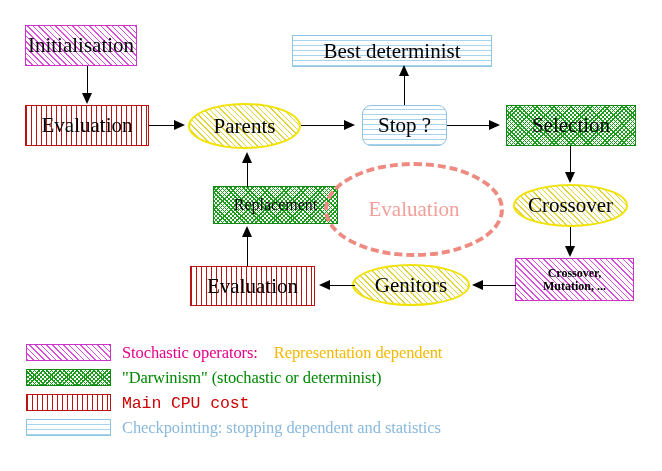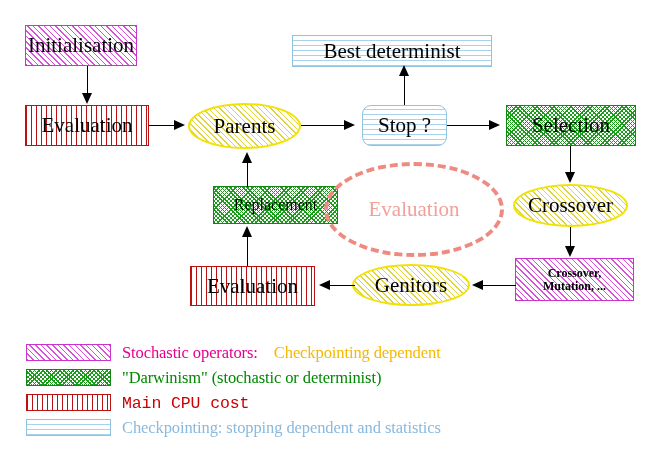--- a/index.html
+++ b/index.html
@@ -196,21 +196,21 @@
   <div class="arrow ar-up" style="left:241.5px; top:226px;"></div>
 
   <div class="ln ln-v" style="left:247px; top:162px; height:25px;"></div>
   <div class="arrow ar-up" style="left:241.5px; top:152px;"></div>
 
   <div id="legend">
 
     <div class="legend-row">
       <div class="legend-swatch fill-magenta"></div>
       <div class="legend-text">
-        <span class="lt-magenta">Stochastic operators:</span><span class="lt-orange seg2">Checkpointing dependent</span>
+        <span class="lt-magenta">Stochastic operators:</span><span class="lt-orange seg2">Representation dependent</span>
       </div>
     </div>
 
     <div class="legend-row">
       <div class="legend-swatch fill-green"></div>
       <div class="legend-text">
         <span class="lt-green">"Darwinism" (stochastic or determinist)</span>
       </div>
     </div>
 

